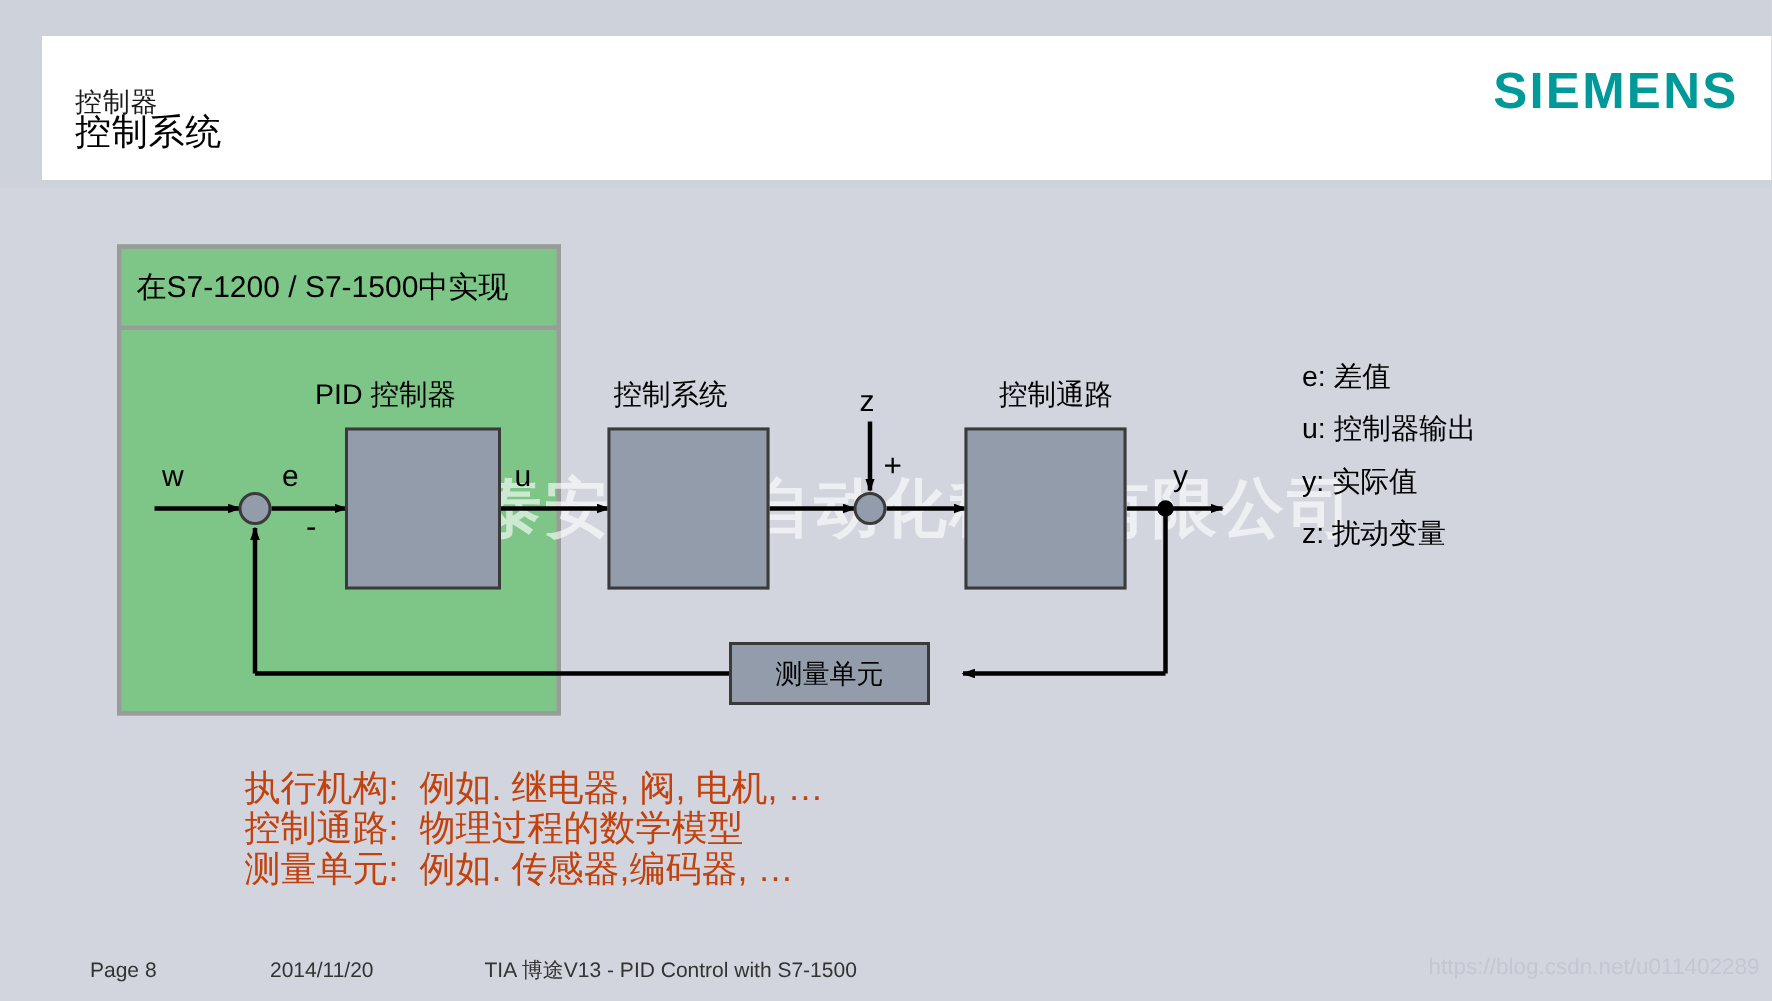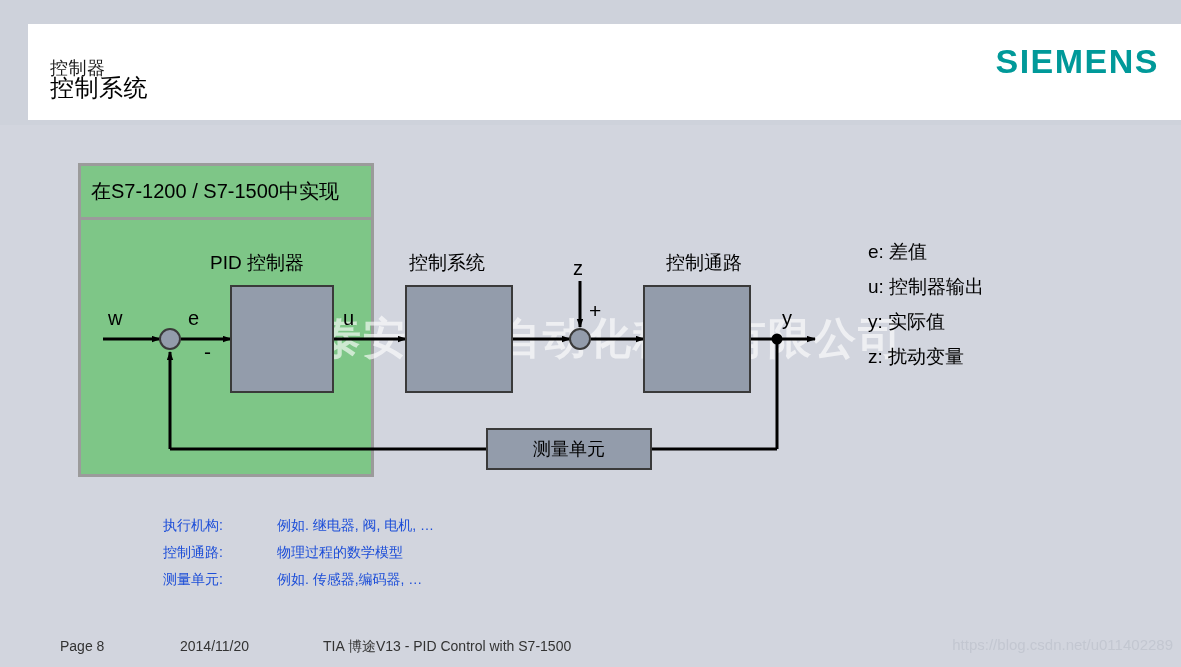--- a/index.html
+++ b/index.html
@@ -102,21 +102,21 @@
   .block {
     position: absolute;
     background: #939cab;
     border: 2px solid #3a3a3a;
     box-sizing: border-box;
   }
   #block-pid  { left: 230px; top: 285px; width: 104px; height: 108px; }
   #block-act  { left: 405px; top: 285px; width: 108px; height: 108px; }
   #block-path { left: 643px; top: 285px; width: 108px; height: 108px; }
   #block-meas {
-    left: 486px; top: 428px; width: 166px; height: 42px;
+    left: 486px; top: 428px; width: 134px; height: 42px;
     display: flex; align-items: center; justify-content: center;
   }
   .meas-text { font-size: 18px; color: #000; }
 
   
   .caption {
     position: absolute;
     font-size: 19px;
     color: #000;
     white-space: nowrap;
@@ -171,22 +171,22 @@
     line-height: 35px;
     white-space: nowrap;
   }
 
   
   .notes {
     position: absolute;
     left: 163px; top: 512px;
   }
   .note-row {
-    font-size: 14px;
-    color: #1d4ed8;
+    font-size: 24px;
+    color: #c2410c;
     height: 27px;
     line-height: 27px;
     white-space: nowrap;
   }
   .note-term {
     display: inline-block;
     width: 110px;
   }
 
   

